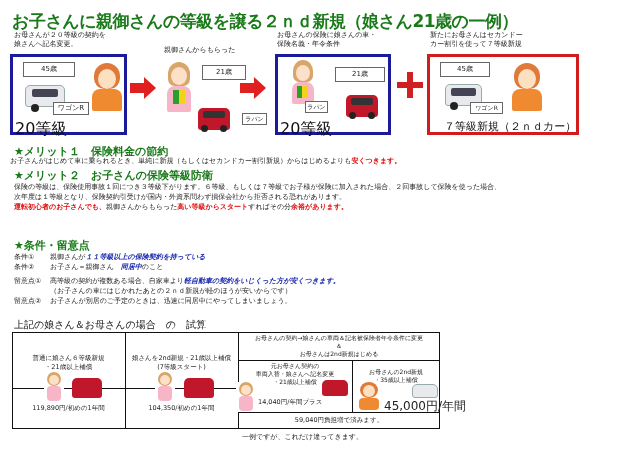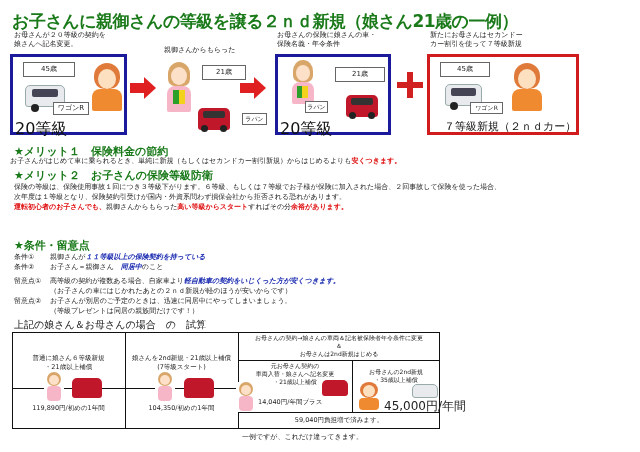--- a/index.html
+++ b/index.html
@@ -129,21 +129,20 @@
 </div>
 <div class="abs txt" style="left:14px;top:262px;">
   <span style="display:inline-block;width:36px;">条件②</span><span>お子さん＝親御さん　</span><span class="blue">同居中</span><span>のこと</span>
 </div>
 <div class="abs txt" style="left:14px;top:276px;">
   <div><span style="display:inline-block;width:36px;">留意点①</span><span>高等級の契約が複数ある場合、自家車より</span><span class="blue">軽自動車の契約をいじくった方が安くつきます。</span></div>
   <div style="padding-left:36px;">（お子さんの車にはじかれたあとの２ｎｄ新規が軽のほうが安いからです）</div>
 </div>
 <div class="abs txt" style="left:14px;top:296px;">
   <div><span style="display:inline-block;width:36px;">留意点②</span><span>お子さんが別居のご予定のときは、迅速に同居中にやってしまいましょう。</span></div>
-  <div style="padding-left:36px;">（等級プレゼントは同居の親族間だけです！）</div>
 </div>
 
 <div class="abs calc-title" style="left:14px;top:318px;">上記の娘さん＆お母さんの場合　の　試算</div>
 
 <div class="abs" style="left:12px;top:332px;width:428px;height:97px;border:1.5px solid #111;"></div>
 
 <div class="abs" style="left:125px;top:332px;width:1px;height:97px;background:#111;"></div>
 <div class="abs" style="left:238px;top:332px;width:1px;height:97px;background:#111;"></div>
 
 <div class="abs" style="left:12px;top:388px;width:226px;height:1px;background:#111;"></div>

